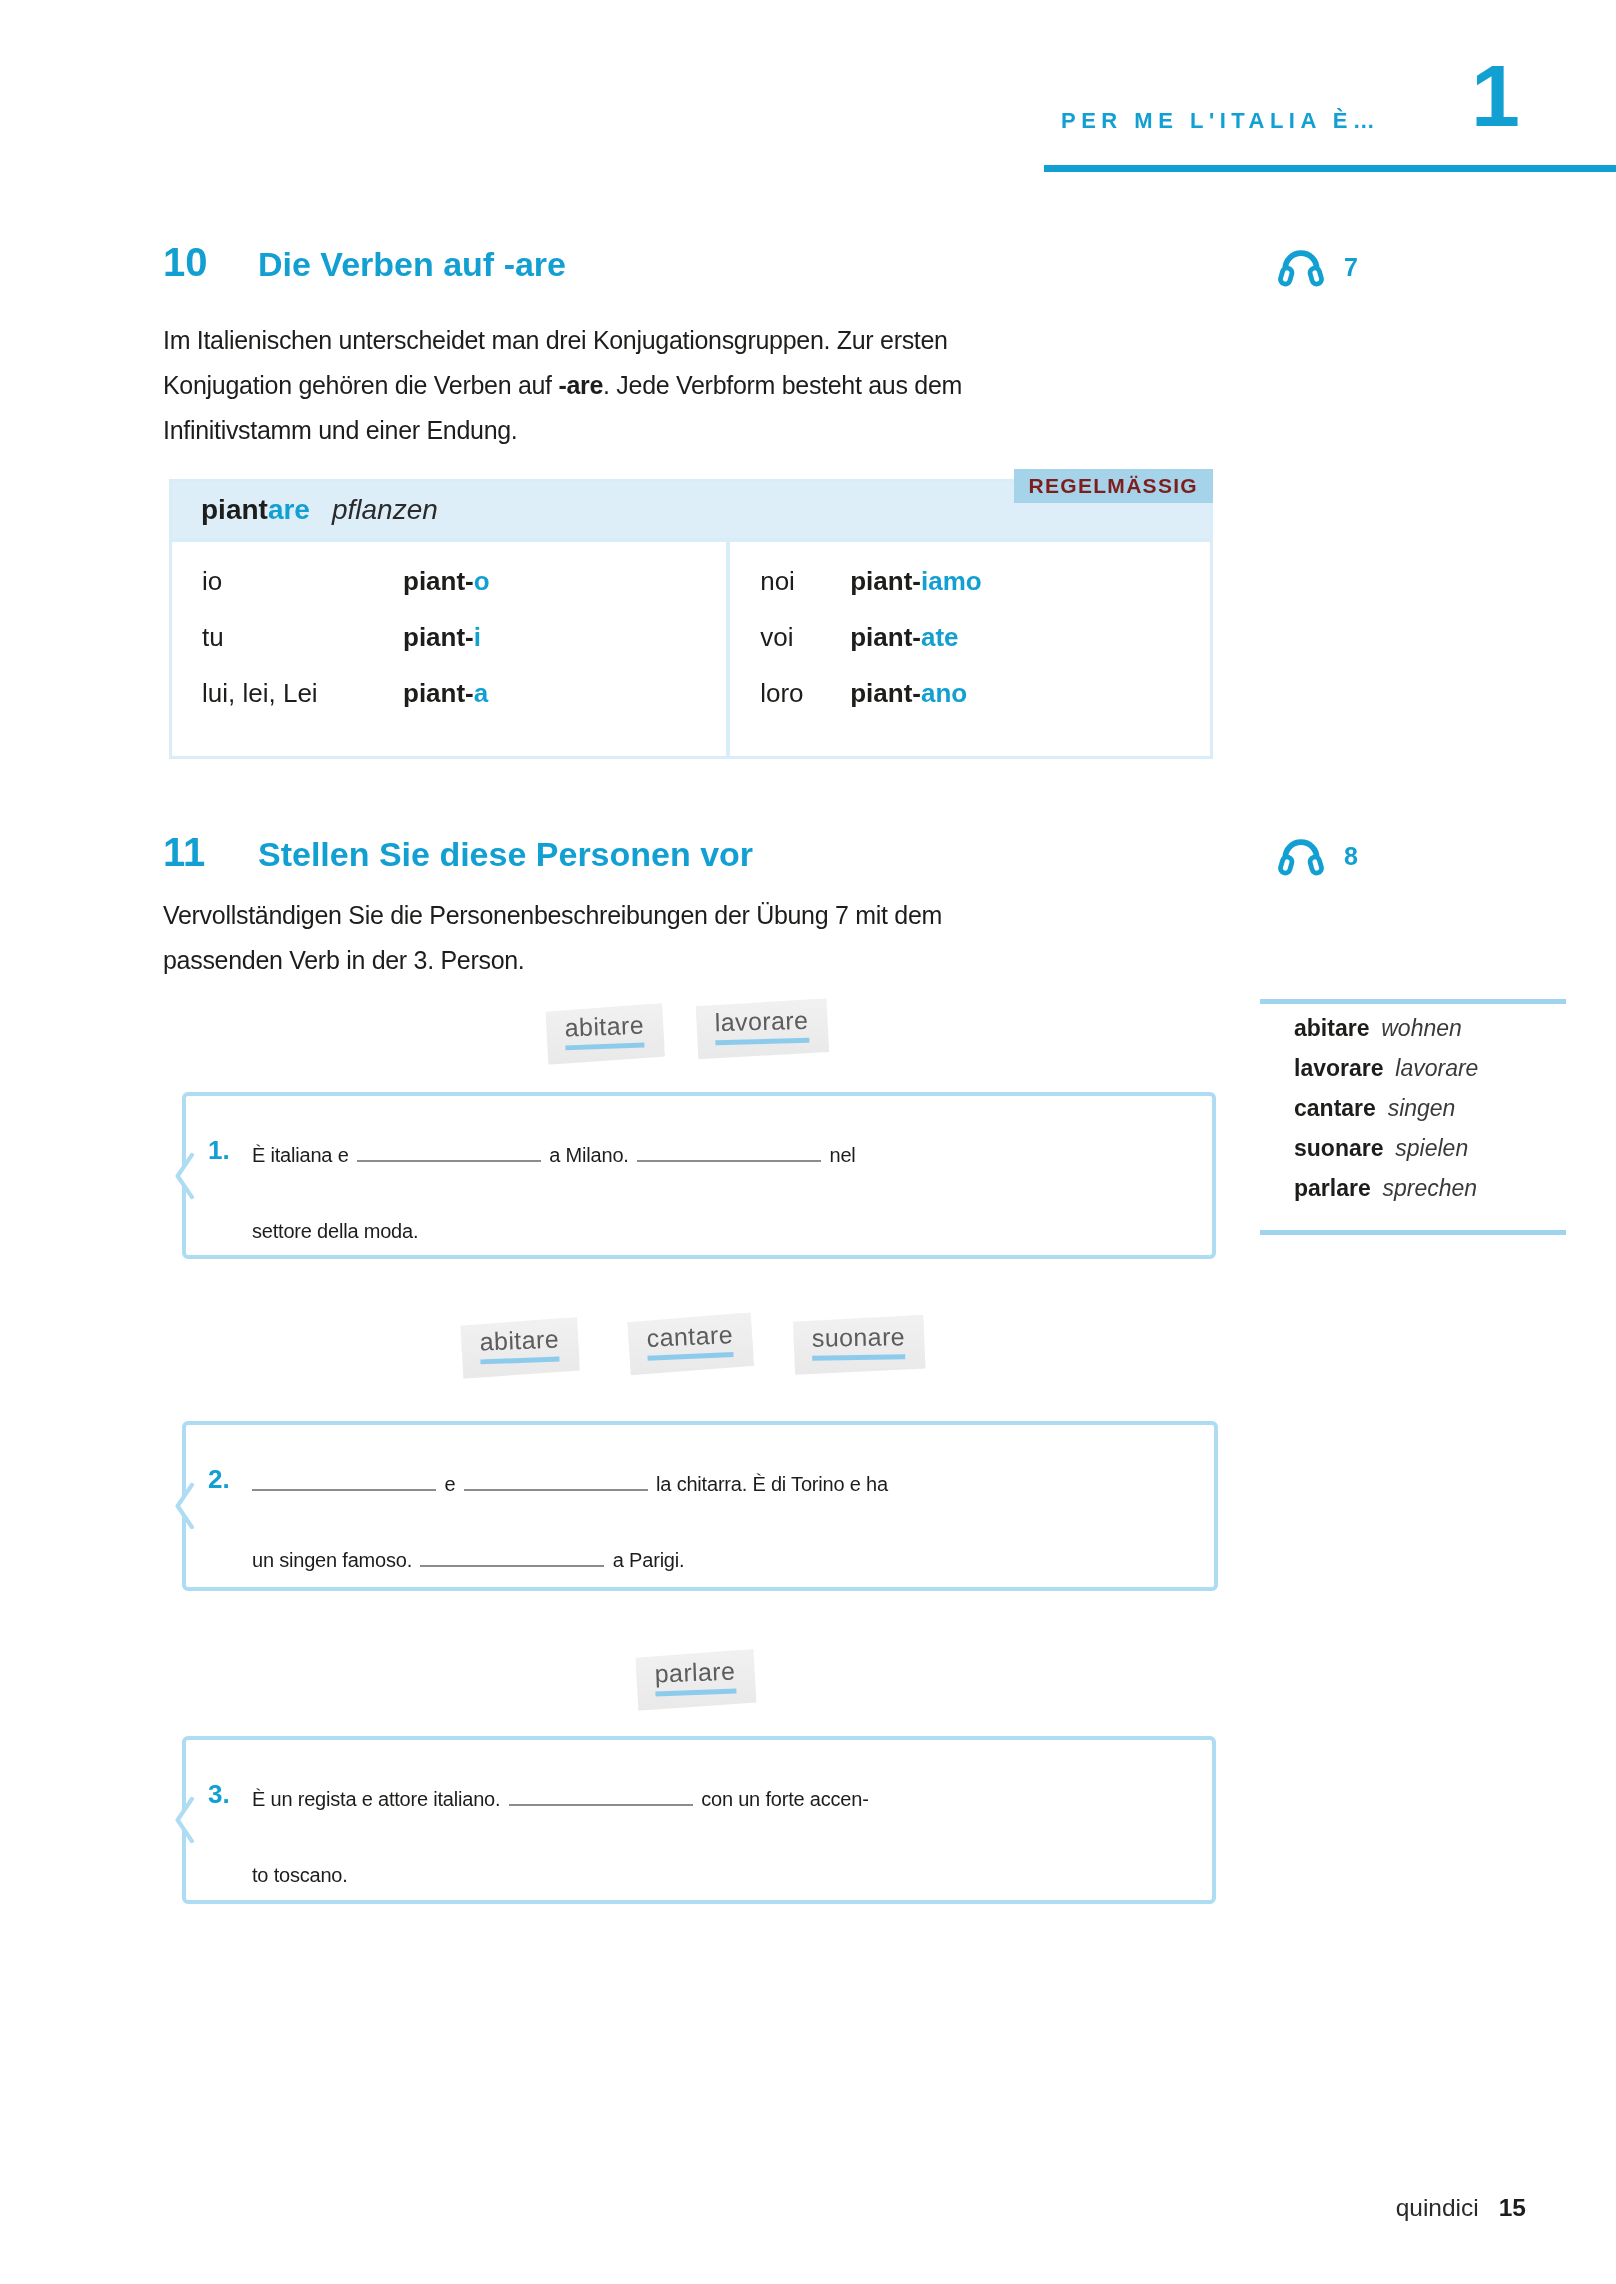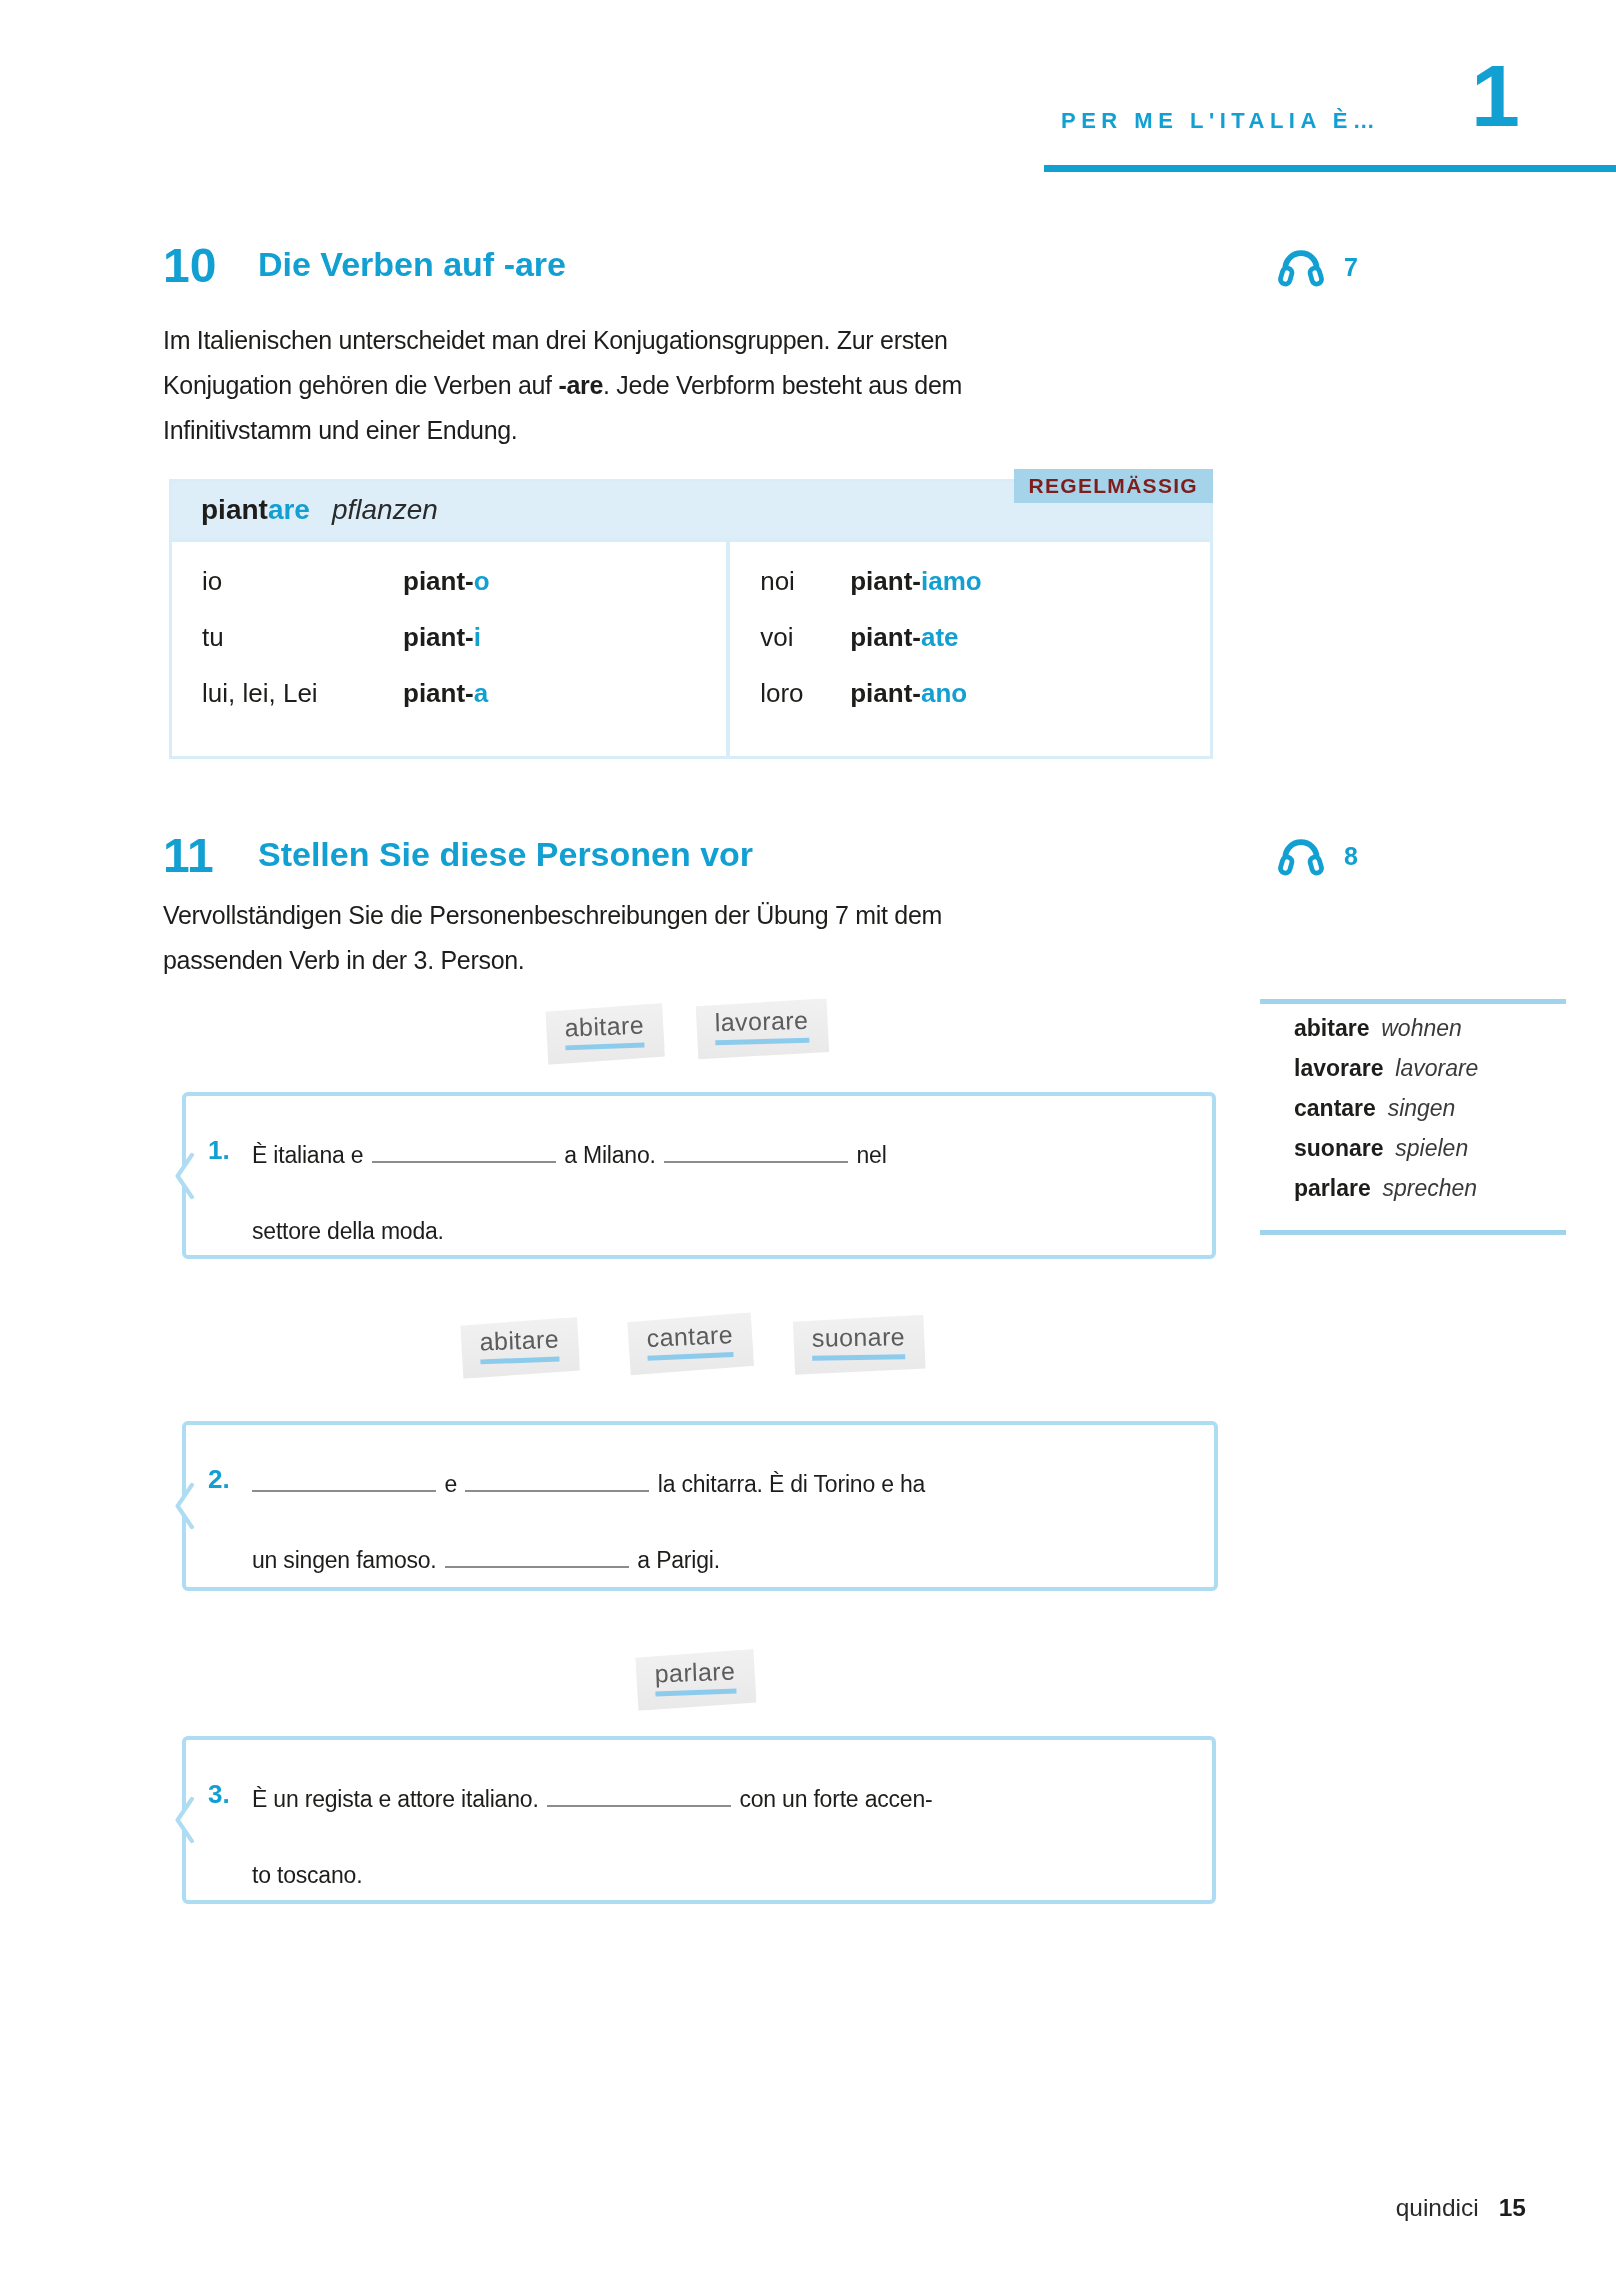--- a/index.html
+++ b/index.html
@@ -21,21 +21,21 @@
   }
   .chapter-num{
     top:52px;left:1471px;
     font-size:88px;font-weight:bold;color:#129fd2;line-height:1;
   }
   .header-rule{
     top:165px;left:1044px;width:572px;height:6.8px;background:#129fd2;
   }
 
   
-  .sec-num{font-size:48px;font-weight:bold;color:#129fd2;line-height:1;}
+  .sec-num{font-size:40px;font-weight:bold;color:#129fd2;line-height:1;}
   .sec-title{font-size:34px;font-weight:bold;color:#129fd2;line-height:1;white-space:nowrap;}
   .audio{display:flex;align-items:center;gap:20px;}
   .audio-label{font-size:25px;font-weight:bold;color:#129fd2;}
 
   .para{font-size:25px;line-height:45px;letter-spacing:-0.3px;white-space:nowrap;}
   .para b{font-weight:bold;}
 
   
   .conj-table{left:169px;top:469px;width:1044px;}
   .conj-badge{
@@ -90,21 +90,21 @@
   .vocab-entry .de{font-style:italic;color:#3a3a3a;margin-left:11.8px;}
 
   
   .ex-box{
     position:absolute;
     border:4.2px solid #aedcf2;border-radius:5.9px;background:#fff;
   }
   .ex-tail{
     position:absolute;left:-16px;top:50%;transform:translateY(-50%);
   }
-  .ex-inner{padding:39px 43px 0 66px;font-size:23px;letter-spacing:-0.2px;}
+  .ex-inner{padding:39px 43px 0 66px;font-size:20px;letter-spacing:-0.2px;}
   .ex-num{
     position:absolute;left:22px;top:39px;
     font-size:26px;font-weight:bold;color:#129fd2;
   }
   .ex-line{white-space:nowrap;margin-bottom:35px;line-height:41px;}
   .blank{
     display:inline-block;width:184px;height:5px;
     border-bottom:2.5px solid #8c8c8c;vertical-align:baseline;
     margin:0 8.4px;
   }

